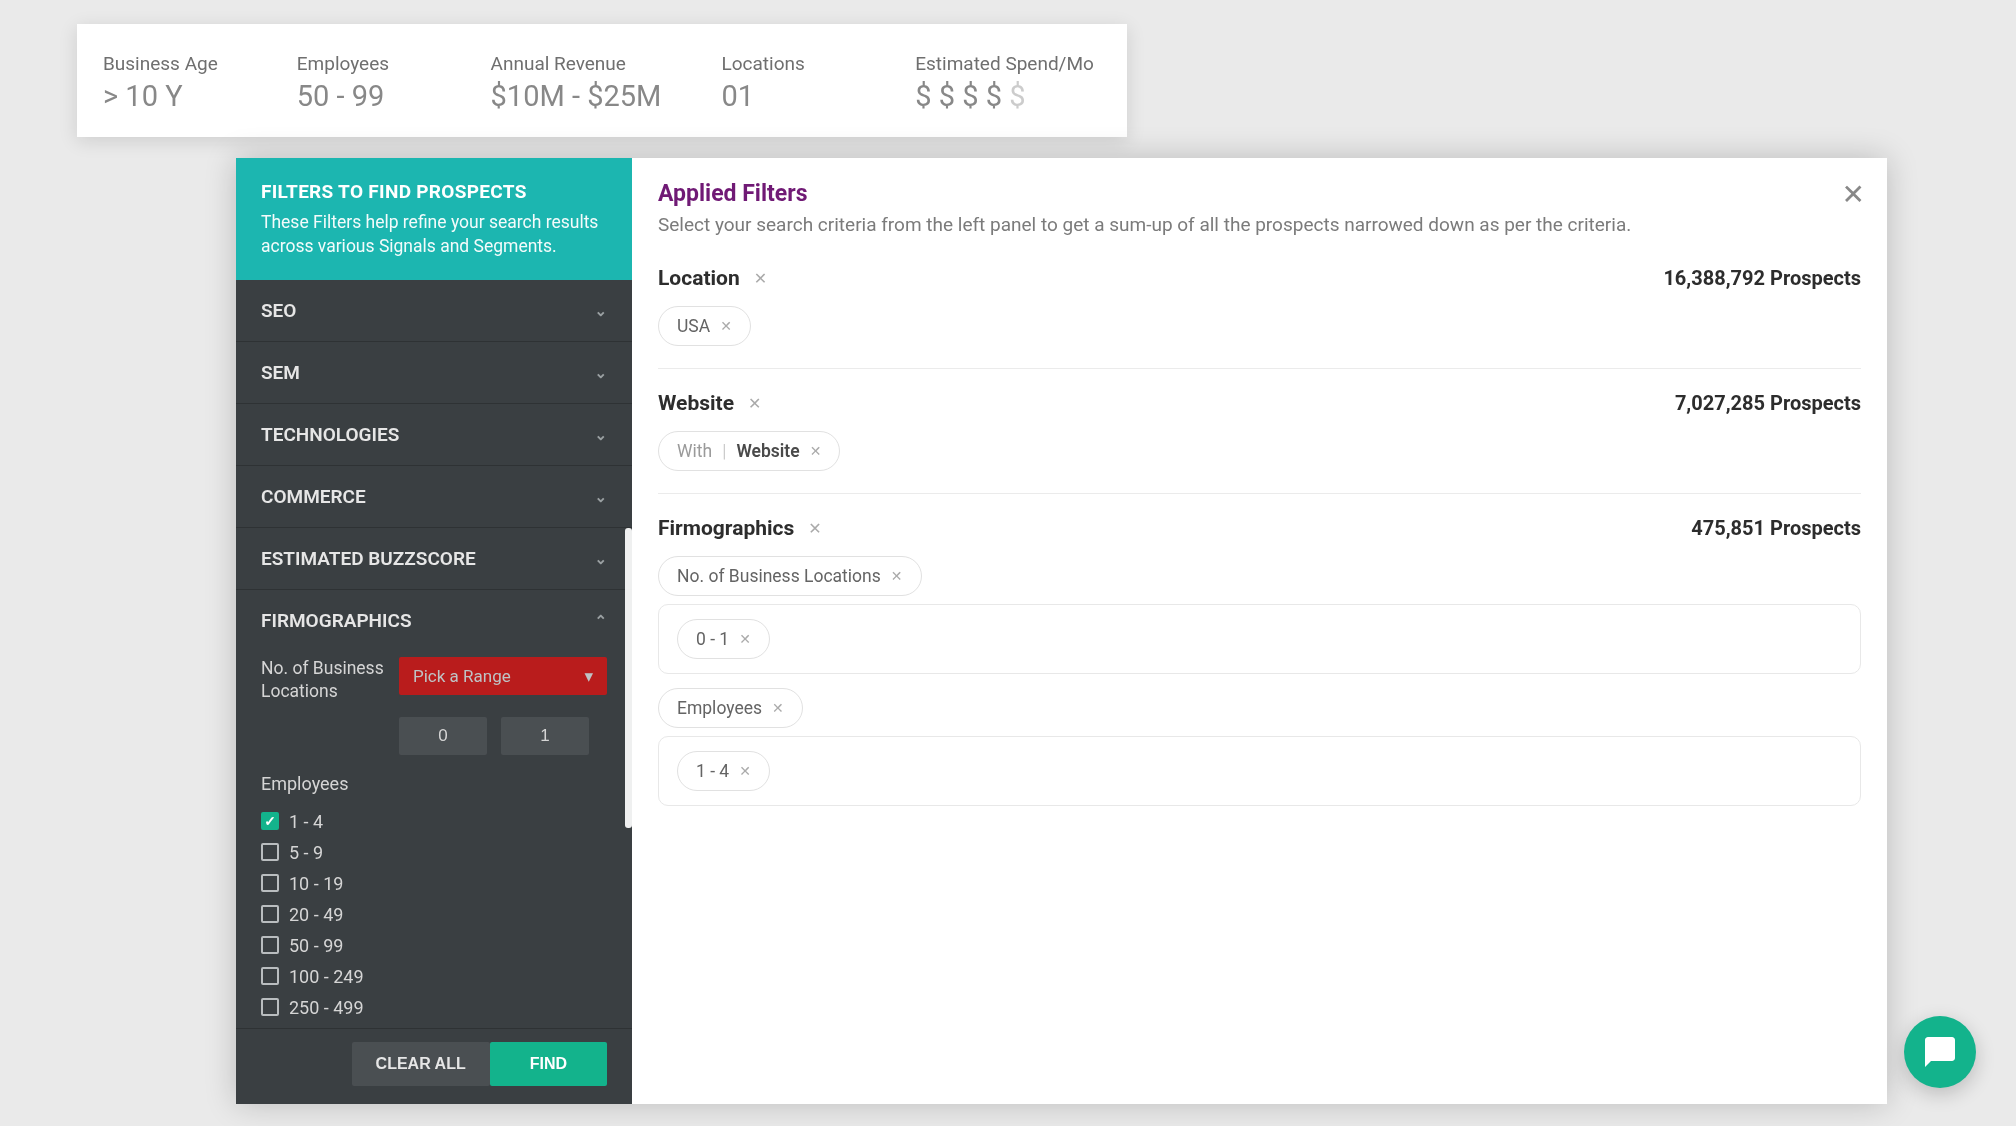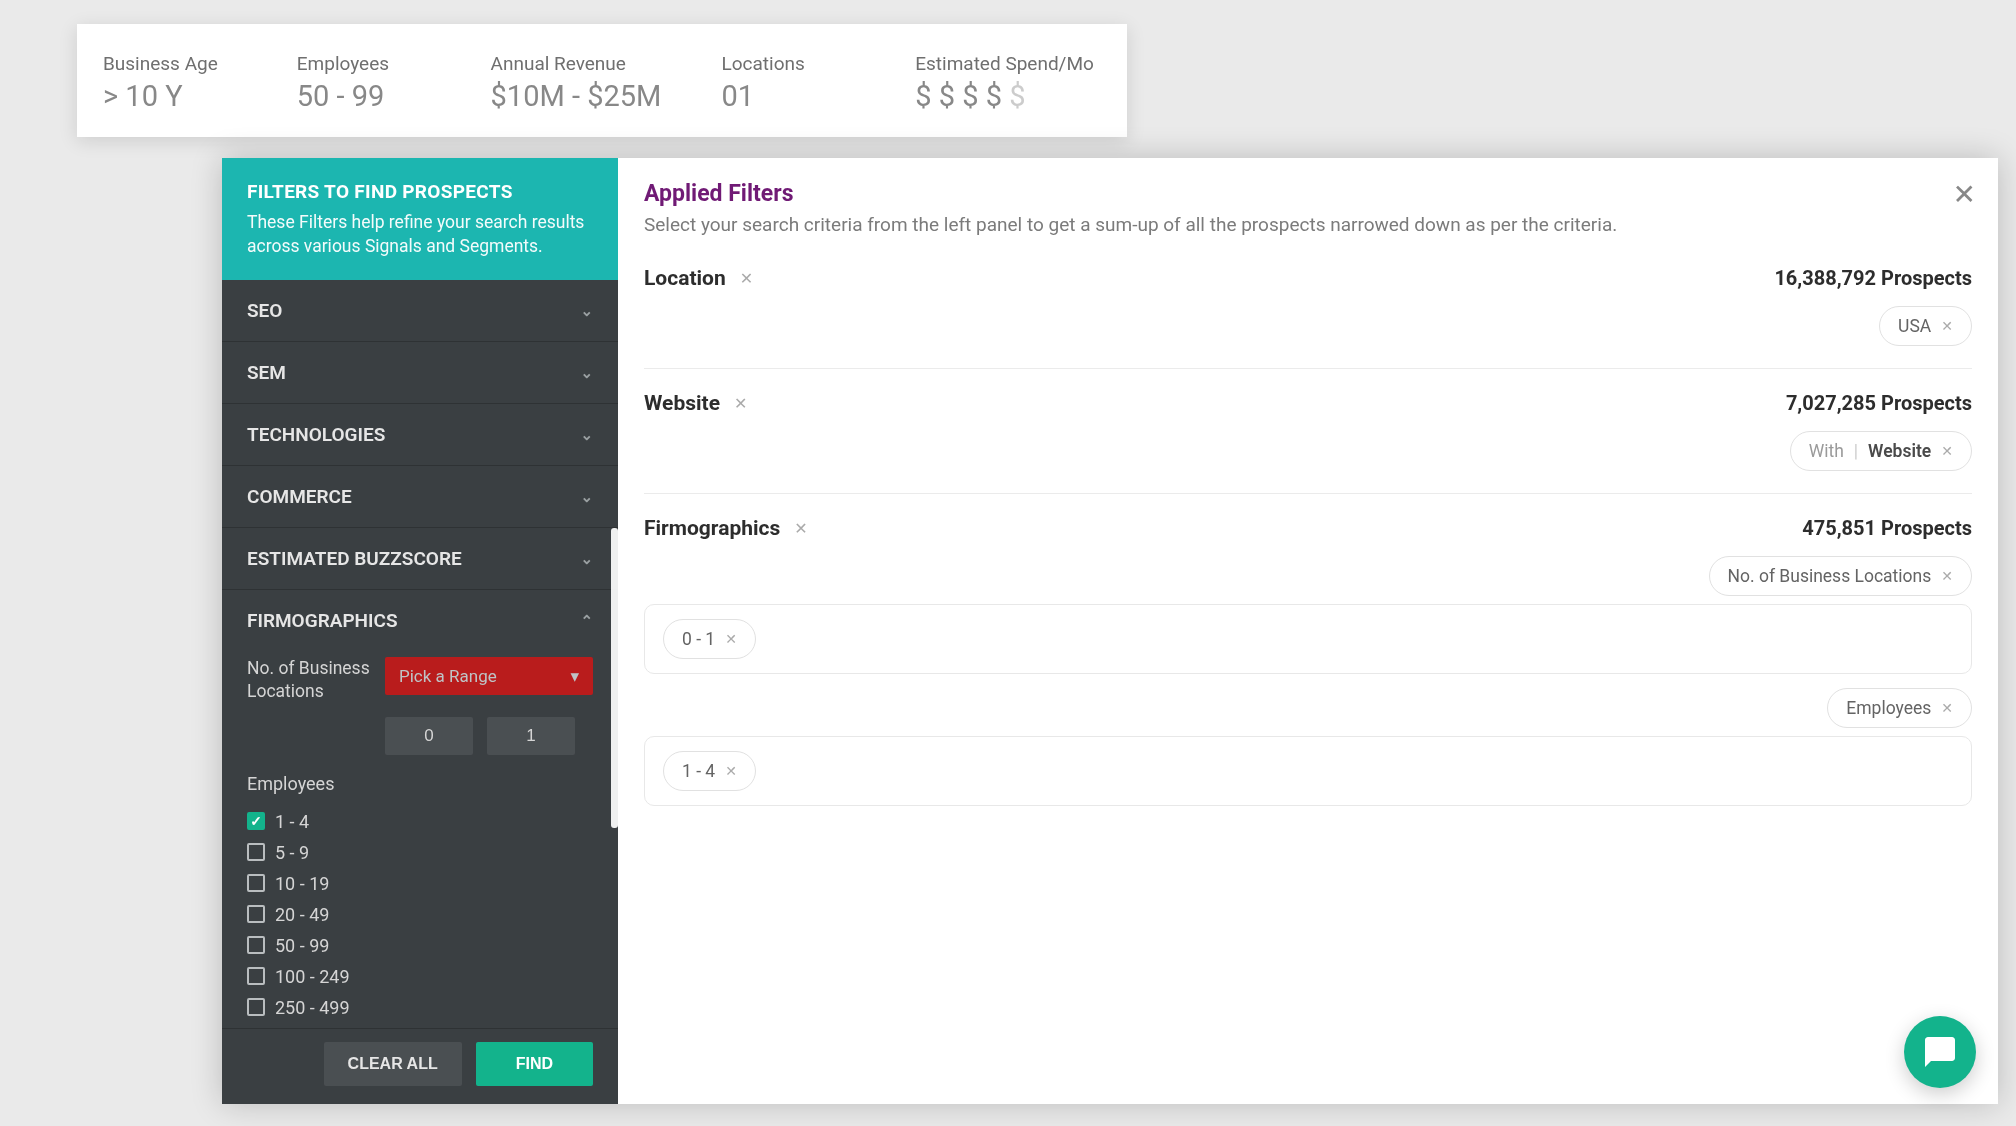--- a/index.html
+++ b/index.html
@@ -35,22 +35,22 @@
   font-size: 29px;
   color: #888;
   font-weight: 400;
 }
 .dollar-dim { color: #ccc; }
 
 
 .main-panel {
   position: absolute;
   top: 158px;
-  left: 222px;
-  width: 1776px;
+  left: 236px;
+  width: 1651px;
   height: 946px;
   background: #fff;
   box-shadow: 0 0 30px rgba(0,0,0,0.2);
   display: flex;
   overflow: hidden;
 }
 
 
 .sidebar {
   width: 396px;
@@ -168,21 +168,20 @@
 
 
 .sidebar-footer {
   position: absolute;
   bottom: 0;
   left: 0;
   right: 0;
   background: #3a3f42;
   padding: 13px 25px 18px;
   display: flex;
-  gap: 14px;
   justify-content: flex-end;
   border-top: 1px solid #2e3234;
 }
 .btn-clear {
   background: #4a4f52;
   color: #e6e6e6;
   border: none;
   padding: 13px 24px;
   font-size: 16px;
   font-weight: 700;
@@ -231,21 +230,21 @@
 .af-header {
   display: flex;
   justify-content: space-between;
   align-items: center;
   padding-bottom: 16px;
 }
 .af-left { display: flex; align-items: center; gap: 14px; }
 .af-name { font-size: 21px; font-weight: 700; color: #2d2d2d; }
 .af-x { font-size: 16px; color: #aaa; cursor: pointer; }
 .af-count { font-size: 20px; font-weight: 700; color: #2d2d2d; }
-.pills { display: flex; flex-wrap: wrap; gap: 12px; margin-bottom: 8px; justify-content: flex-end; }
+.pills { display: flex; flex-wrap: wrap; gap: 12px; margin-bottom: 8px; }
 .pill {
   display: inline-flex;
   align-items: center;
   gap: 10px;
   border: 1px solid #e1e1e1;
   border-radius: 999px;
   padding: 9px 18px;
   font-size: 17.5px;
   color: #646464;
   background: #fff;

